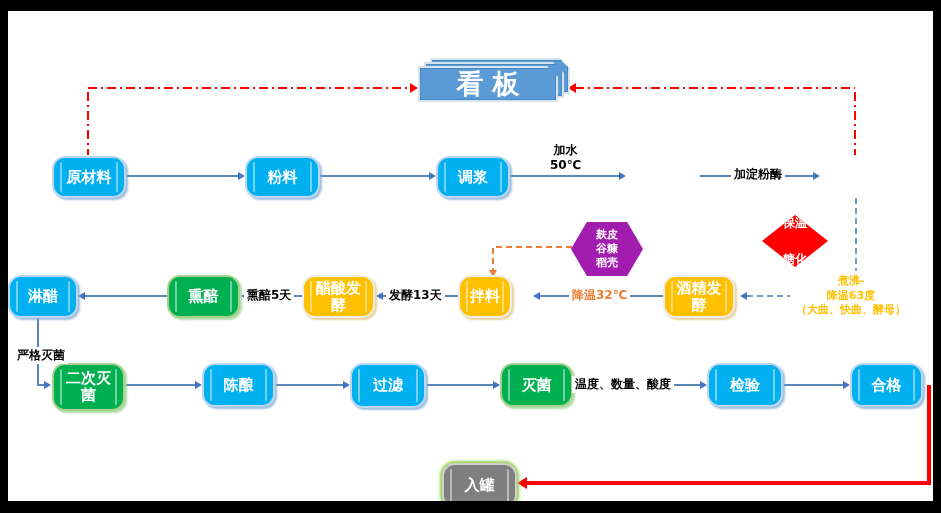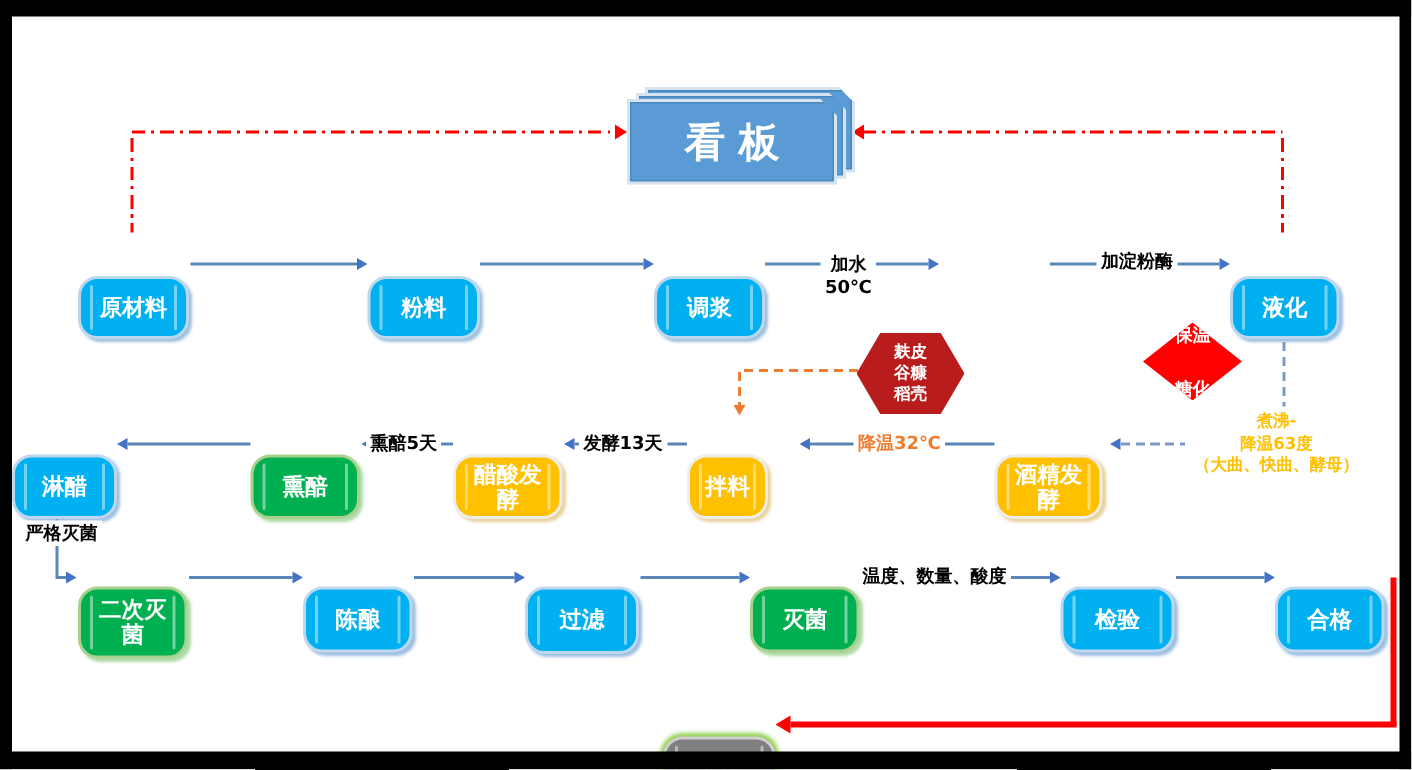--- a/index.html
+++ b/index.html
@@ -7,47 +7,47 @@
          font-family:"DejaVu Sans","Liberation Sans",sans-serif;}
   .frame{position:absolute;background:#000;z-index:50;}
   .f-top{left:0;top:0;width:941px;height:11px;}
   .f-bottom{left:0;top:501px;width:941px;height:12px;}
   .f-left{left:0;top:0;width:8px;height:513px;}
   .f-right{left:933px;top:0;width:8px;height:513px;}
 
   
   .node{position:absolute;display:flex;flex-direction:column;align-items:center;justify-content:center;
         text-align:center;color:#fff;font-weight:bold;font-size:15px;line-height:1.12;
-        border-radius:13px;box-sizing:border-box;z-index:5;margin-top:28px;}
+        border-radius:13px;box-sizing:border-box;z-index:5;}
   .node::before{content:"";position:absolute;left:6px;top:4px;bottom:4px;width:2px;
         background:rgba(255,255,255,.45);border-radius:2px;}
   .node::after{content:"";position:absolute;right:6px;top:4px;bottom:4px;width:2px;
         background:rgba(255,255,255,.45);border-radius:2px;}
   .nl{display:block;position:relative;z-index:1;}
   .blue{background:#00B0F0;border:2px solid #BDD7EE;box-shadow:2px 2px 2px rgba(125,170,215,.75);}
   .green{background:#00B050;border:2px solid #A9D18E;box-shadow:2px 2px 2px rgba(130,200,120,.65);}
   .yellow{background:#FFC000;border:2px solid #EDEDED;box-shadow:2px 2px 2px rgba(220,185,100,.65);}
   .gray{background:#7F7F7F;border:2px solid #CFCFCF;box-shadow:0 0 3px 2px #92D050;}
 
   
   .kanban{position:absolute;left:418px;top:58px;width:152px;height:58px;z-index:6;}
-  .kb-layer{position:absolute;width:140px;height:57px;background:#5B9BD5;border:2px solid #D6E4F2;
+  .kb-layer{position:absolute;width:140px;height:36px;background:#5B9BD5;border:2px solid #D6E4F2;
         box-sizing:border-box;clip-path:polygon(0 0,calc(100% - 11px) 0,100% 11px,100% 100%,0 100%);
         box-shadow:inset 0 0 0 1px #4A88C0;}
   .kb-back{left:12px;top:0;}
   .kb-mid{left:6px;top:4px;}
   .kb-front{left:0;top:8px;display:flex;align-items:center;justify-content:center;}
   .kb-front span{color:#fff;font-size:27px;font-weight:bold;letter-spacing:9px;padding-left:9px;}
 
   
   .diamond{position:absolute;left:762px;top:215px;width:66px;height:52px;background:#FF0000;
         clip-path:polygon(50% 0,100% 50%,50% 100%,0 50%);display:flex;flex-direction:column;
         align-items:center;justify-content:center;color:#fff;font-weight:bold;font-size:12px;
         line-height:1.25;z-index:6;gap:21px;}
-  .hexagon{position:absolute;left:571px;top:222px;width:72px;height:54px;background:#b91c1c;
+  .hexagon{position:absolute;left:571px;top:222px;width:72px;height:54px;background:#a21caf;
         clip-path:polygon(22% 0,78% 0,100% 50%,78% 100%,22% 100%,0 50%);display:flex;flex-direction:column;
         align-items:center;justify-content:center;color:#fff;font-weight:bold;font-size:11px;
         line-height:1.3;z-index:6;filter:drop-shadow(3px 3px 0 #9DC3E6);}
 
   
   .note{position:absolute;left:790px;top:271px;width:122px;height:50px;background:#fff;
         display:flex;flex-direction:column;align-items:center;justify-content:center;
         color:#FFC000;font-weight:bold;font-size:11px;line-height:1.35;z-index:7;text-align:center;}
 
   
@@ -154,24 +154,20 @@
       <span class="nl"></span>
     </div>
   <div class="node blue" style="left:245px;top:156px;width:75px;height:42px">
       <span class="nl">粉料</span>
       <span class="nl"></span>
     </div>
   <div class="node blue" style="left:436px;top:156px;width:74px;height:42px">
       <span class="nl">调浆</span>
       <span class="nl"></span>
     </div>
-  <div class="node blue" style="left:820px;top:156px;width:73px;height:42px">
-      <span class="nl">液化</span>
-      <span class="nl"></span>
-    </div>
 
   <div class="node blue" style="left:8px;top:275px;width:70px;height:43px">
       <span class="nl">淋醋</span>
       <span class="nl"></span>
     </div>
   <div class="node green" style="left:167px;top:275px;width:73px;height:43px">
       <span class="nl">熏醅</span>
       <span class="nl"></span>
     </div>
   <div class="node yellow" style="left:302px;top:275px;width:73px;height:43px">
@@ -225,21 +221,21 @@
     <span>麸皮</span>
     <span>谷糠</span>
     <span>稻壳</span>
   </div>
   <div class="note">
     <span>煮沸-</span>
     <span>降温63度</span>
     <span>（大曲、快曲、酵母）</span>
   </div>
 
-  <div class="elabel" style="left:547px;top:168px"><span>加水</span><br><span>50℃</span></div>
+  <div class="elabel" style="left:547px;top:142px"><span>加水</span><br><span>50℃</span></div>
   <div class="elabel" style="left:731px;top:166px">加淀粉酶</div>
   <div class="elabel" style="left:244px;top:287px">熏醅5天</div>
   <div class="elabel" style="left:386px;top:287px">发酵13天</div>
   <div class="elabel orange" style="left:569px;top:287px">降温32℃</div>
   <div class="elabel" style="left:572px;top:376px">温度、数量、酸度</div>
   <div class="elabel" style="left:14px;top:347px">严格灭菌</div>
 
   <div class="frame f-top"></div>
   <div class="frame f-bottom"></div>
   <div class="frame f-left"></div>

